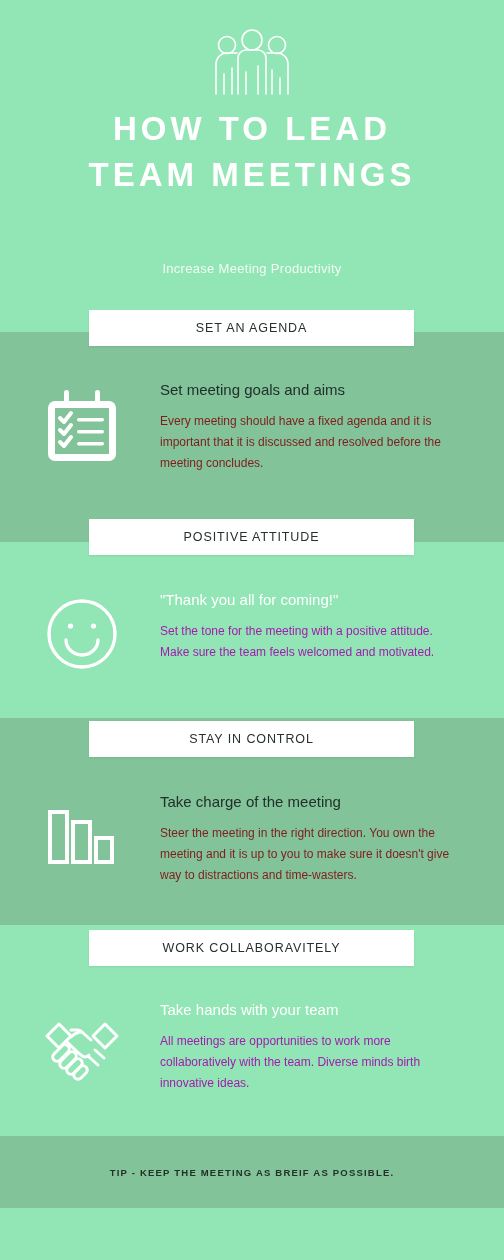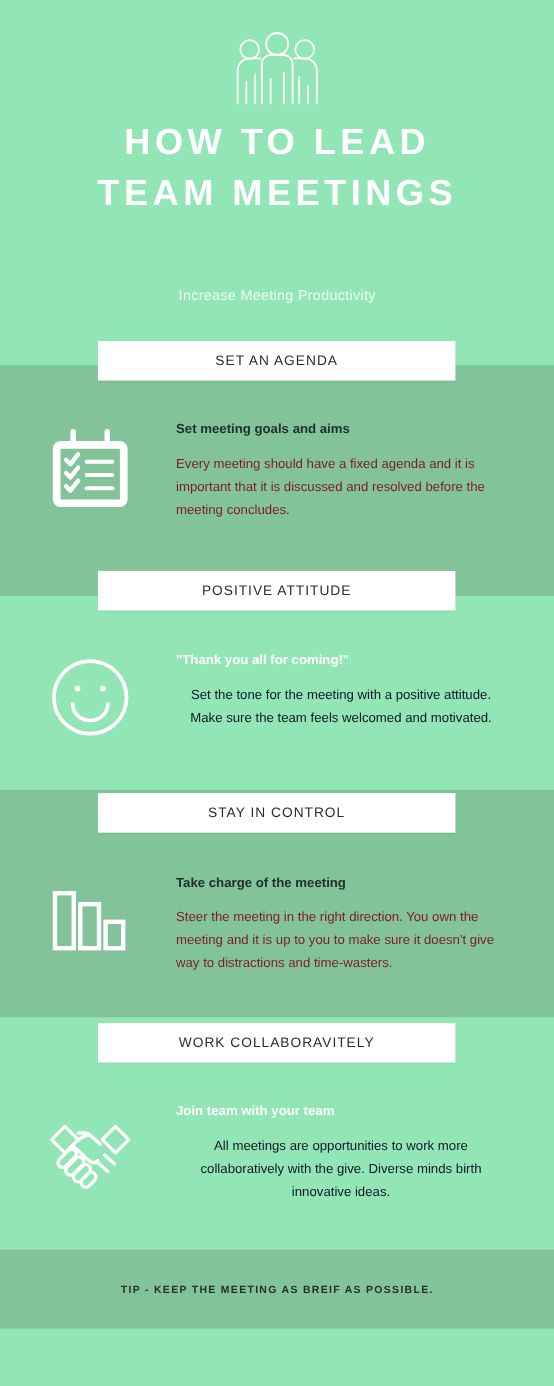--- a/index.html
+++ b/index.html
@@ -107,34 +107,34 @@
     width: 80px;
     height: 80px;
     line-height: 0;
   }
   .sec-body {
     position: absolute;
     left: 160px;
     width: 300px;
   }
   .sec-heading {
-    font-size: 12px;
-    font-weight: bold;
+    font-size: 15px;
+    font-weight: normal;
     margin: 0 0 13px 0;
     line-height: 16px;
   }
   .sec-text {
     font-size: 12px;
     line-height: 21px;
     margin: 0;
   }
   .on-dark .sec-heading { color: #22302a; }
   .on-dark .sec-text    { color: #7f1d1d; }
   .on-light .sec-heading { color: #ffffff; }
-  .on-light .sec-text    { color: #0f172a; text-align: center; }
+  .on-light .sec-text    { color: #a21caf; }
 
   
   .sec1 { top: 332px; height: 210px; }
   .sec1 .banner   { top: -22px; }
   .sec1 .sec-icon { top: 53px; }
   .sec1 .sec-body { top: 50px; }
 
   .sec2 { top: 542px; height: 176px; }
   .sec2 .banner   { top: -23px; }
   .sec2 .sec-icon { top: 52px; }
@@ -282,22 +282,22 @@
         <path d="M40 27 c-4 0 -8 2 -11 5"></path>
         <path d="M12 49 l8 -8 a4 4 0 0 1 6 6 l-8 8 a4 4 0 0 1 -6 -6 Z"></path>
         <path d="M19 56 l8 -8 a4 4 0 0 1 6 6 l-8 8 a4 4 0 0 1 -6 -6 Z"></path>
         <path d="M26 62 l7 -7 a4 4 0 0 1 6 6 l-7 7 a4 4 0 0 1 -6 -6 Z"></path>
         <path d="M33 67 l5 -5 a4 4 0 0 1 6 6 l-5 5 a4 4 0 0 1 -6 -6 Z"></path>
         <path d="M47 52 l9 8"></path>
         <path d="M53 45 l9 8"></path>
       </svg>
     </div>
     <div class="sec-body">
-      <p class="sec-heading">Join team with your team</p>
-      <p class="sec-text">All meetings are opportunities to work more collaboratively with the give. Diverse minds birth innovative ideas.</p>
+      <p class="sec-heading">Take hands with your team</p>
+      <p class="sec-text">All meetings are opportunities to work more collaboratively with the team. Diverse minds birth innovative ideas.</p>
     </div>
   </div>
 
   <div class="tip">
     <span class="tip-text">TIP - KEEP THE MEETING AS BREIF AS POSSIBLE.</span>
   </div>
 
 </div>
 
 </body></html>

